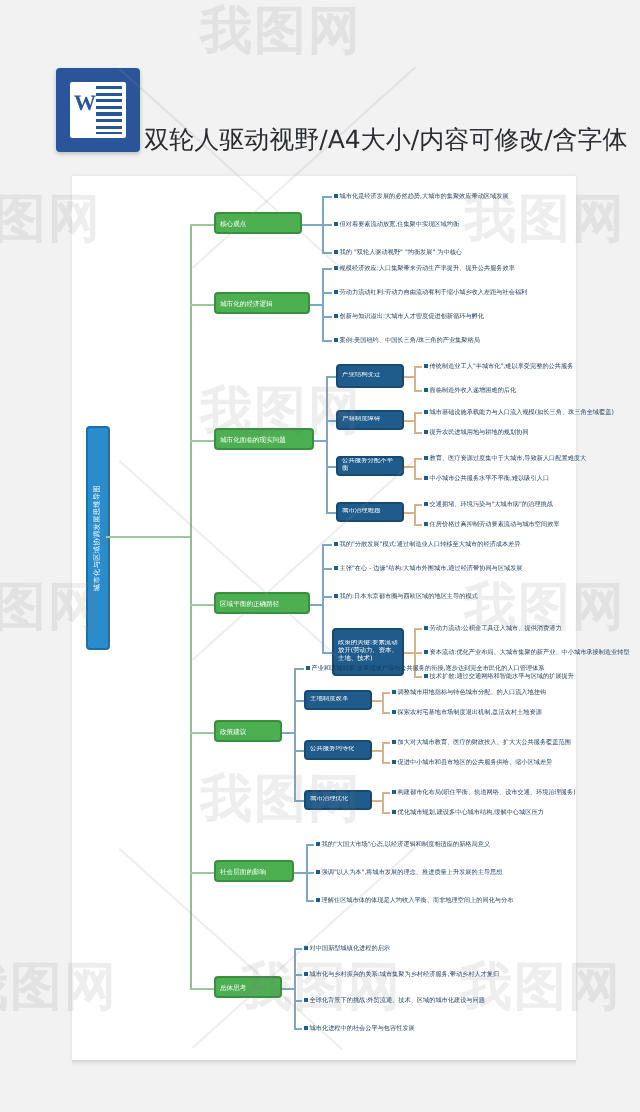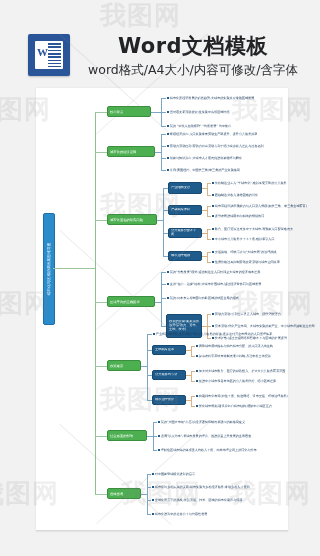--- a/index.html
+++ b/index.html
@@ -153,22 +153,21 @@
   <div class="diag" style="left:208px;top:424px;transform:rotate(138deg);"></div>
 </div>
 
 <div id="header">
   <div id="word-icon">
     <div class="page">
       <div class="wletter">W</div>
       <div class="lines"></div>
     </div>
   </div>
-  <div id="title">Word文档模板</div>
-  <div id="subtitle">word格式/A4大小/内容可修改/含字体</div>
+  <div id="subtitle">双轮人驱动视野/A4大小/内容可修改/含字体</div>
 </div>
 
 <div id="page">
   <div id="map">
 
     <div class="spine" style="left:59px;top:24px;height:382px;"></div>
 
     <div class="root" style="left:7px;top:125px;width:10px;height:110px;">
       <div class="rtxt">城市化与区域协调发展思维导图</div>
     </div>

